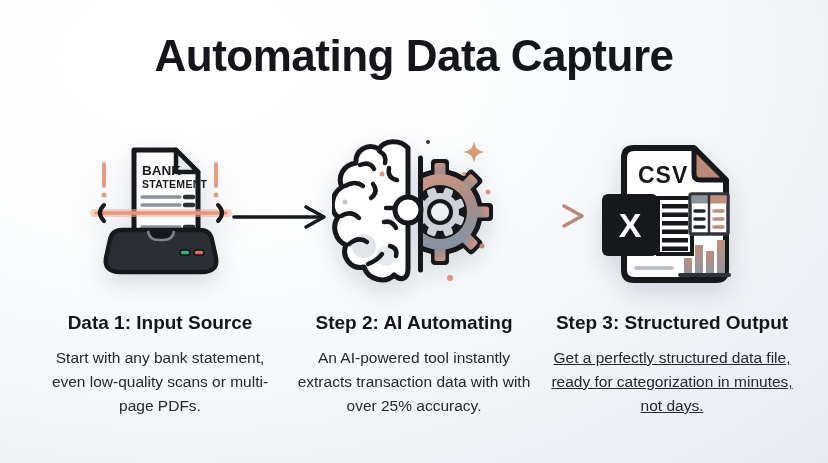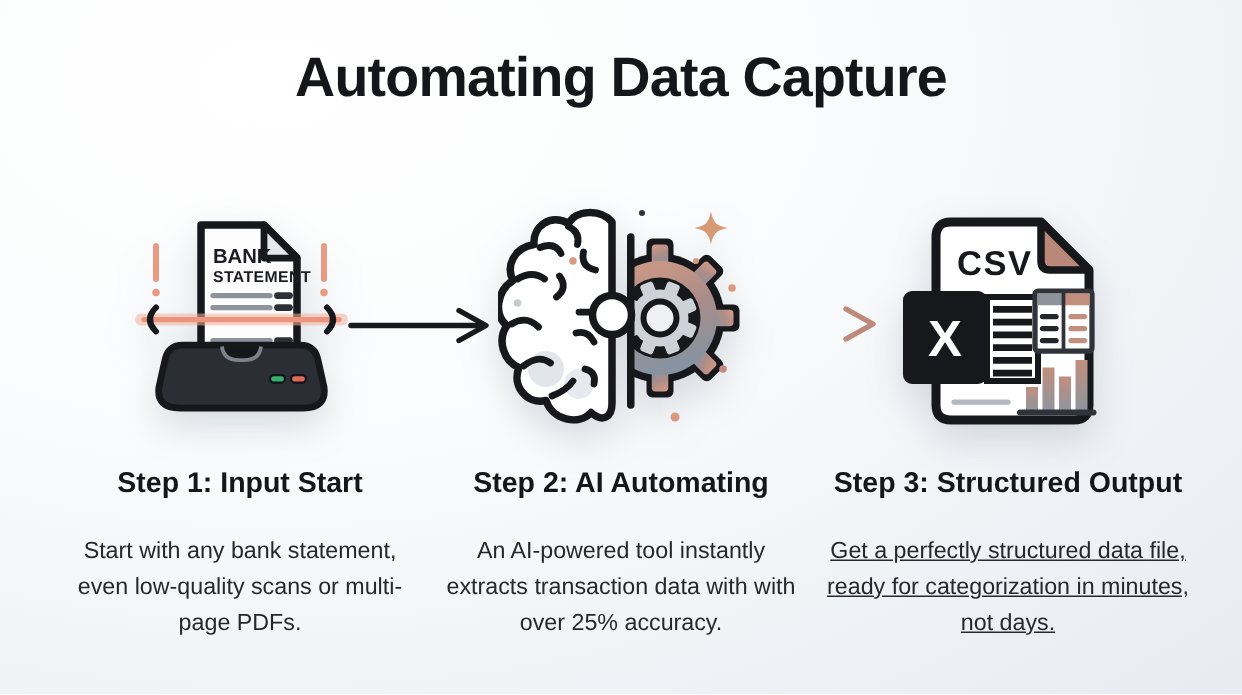--- a/index.html
+++ b/index.html
@@ -7,21 +7,21 @@
   body { font-family: "Liberation Sans", sans-serif; }
   .stage {
     position: relative;
     width: 828px; height: 463px;
     background:
       radial-gradient(ellipse at 22% 12%, #ffffff 0%, #fbfcfd 38%, #eef1f5 78%, #e7ebf1 100%);
   }
   .page-title {
     position: absolute; top: 31px; left: 0; width: 828px;
     text-align: center;
-    font-size: 37px; font-weight: 700; letter-spacing: -0.5px;
+    font-size: 44px; font-weight: 700; letter-spacing: -0.5px;
     color: #15161a;
   }
   .icon-svg { position: absolute; filter: drop-shadow(0 10px 12px rgba(96,108,128,0.22)); }
   .icon-scanner { left: 88px;  top: 146px; }
   .icon-brain   { left: 332px; top: 134px; }
   .icon-csv     { left: 596px; top: 144px; }
   .arrow-svg { position: absolute; }
   .arrow-1 { left: 228px; top: 204px; }
   .arrow-2 { left: 482px; top: 203px; }
   .step-col { position: absolute; text-align: center; }
@@ -30,21 +30,21 @@
   .col-3 { left: 534px; width: 276px; }
   .step-title {
     position: absolute; top: 312px; width: inherit;
     font-size: 19px; font-weight: 700; color: #15161a;
     text-align: center;
   }
   .col-1 .step-title, .col-2 .step-title, .col-3 .step-title { position: static; }
   .step-head { top: 312px; }
   .step-body { top: 346px; }
   .step-desc {
-    margin: 10px auto;
+    margin: 0 auto;
     font-size: 15.5px; line-height: 24px; color: #26282c;
     text-align: center;
   }
   .desc-1 { max-width: 228px; }
   .desc-2 { max-width: 234px; }
   .desc-3 { max-width: 248px; text-decoration: underline; }
   svg text { font-family: "Liberation Sans", sans-serif; }
 </style>
 </head>
 <body>
@@ -249,21 +249,21 @@
       <rect x="88" y="114" width="8" height="16" fill="url(#barGrad)"></rect>
       <rect x="99" y="101" width="8" height="29" fill="url(#barGrad)"></rect>
       <rect x="110" y="107" width="8" height="23" fill="url(#barGrad)"></rect>
       <rect x="121" y="96" width="8" height="34" fill="url(#barGrad)"></rect>
       <line x1="84" y1="131" x2="133" y2="131" stroke="#30343a" stroke-width="4" stroke-linecap="round"></line>
     </g>
     <line x1="40" y1="124" x2="76" y2="124" stroke="#b3b9c0" stroke-width="3.5" stroke-linecap="round"></line>
   </svg>
 
   <div class="step-col col-1 step-head">
-    <div class="step-title">Step 1: Input Start</div>
+    <div class="step-title">Data 1: Input Source</div>
   </div>
   <div class="step-col col-2 step-head">
     <div class="step-title">Step 2: AI Automating</div>
   </div>
   <div class="step-col col-3 step-head">
     <div class="step-title">Step 3: Structured Output</div>
   </div>
 
   <div class="step-col col-1 step-body" style="top:346px">
     <p class="step-desc desc-1">Start with any bank statement, even low-quality scans or multi-page PDFs.</p>

